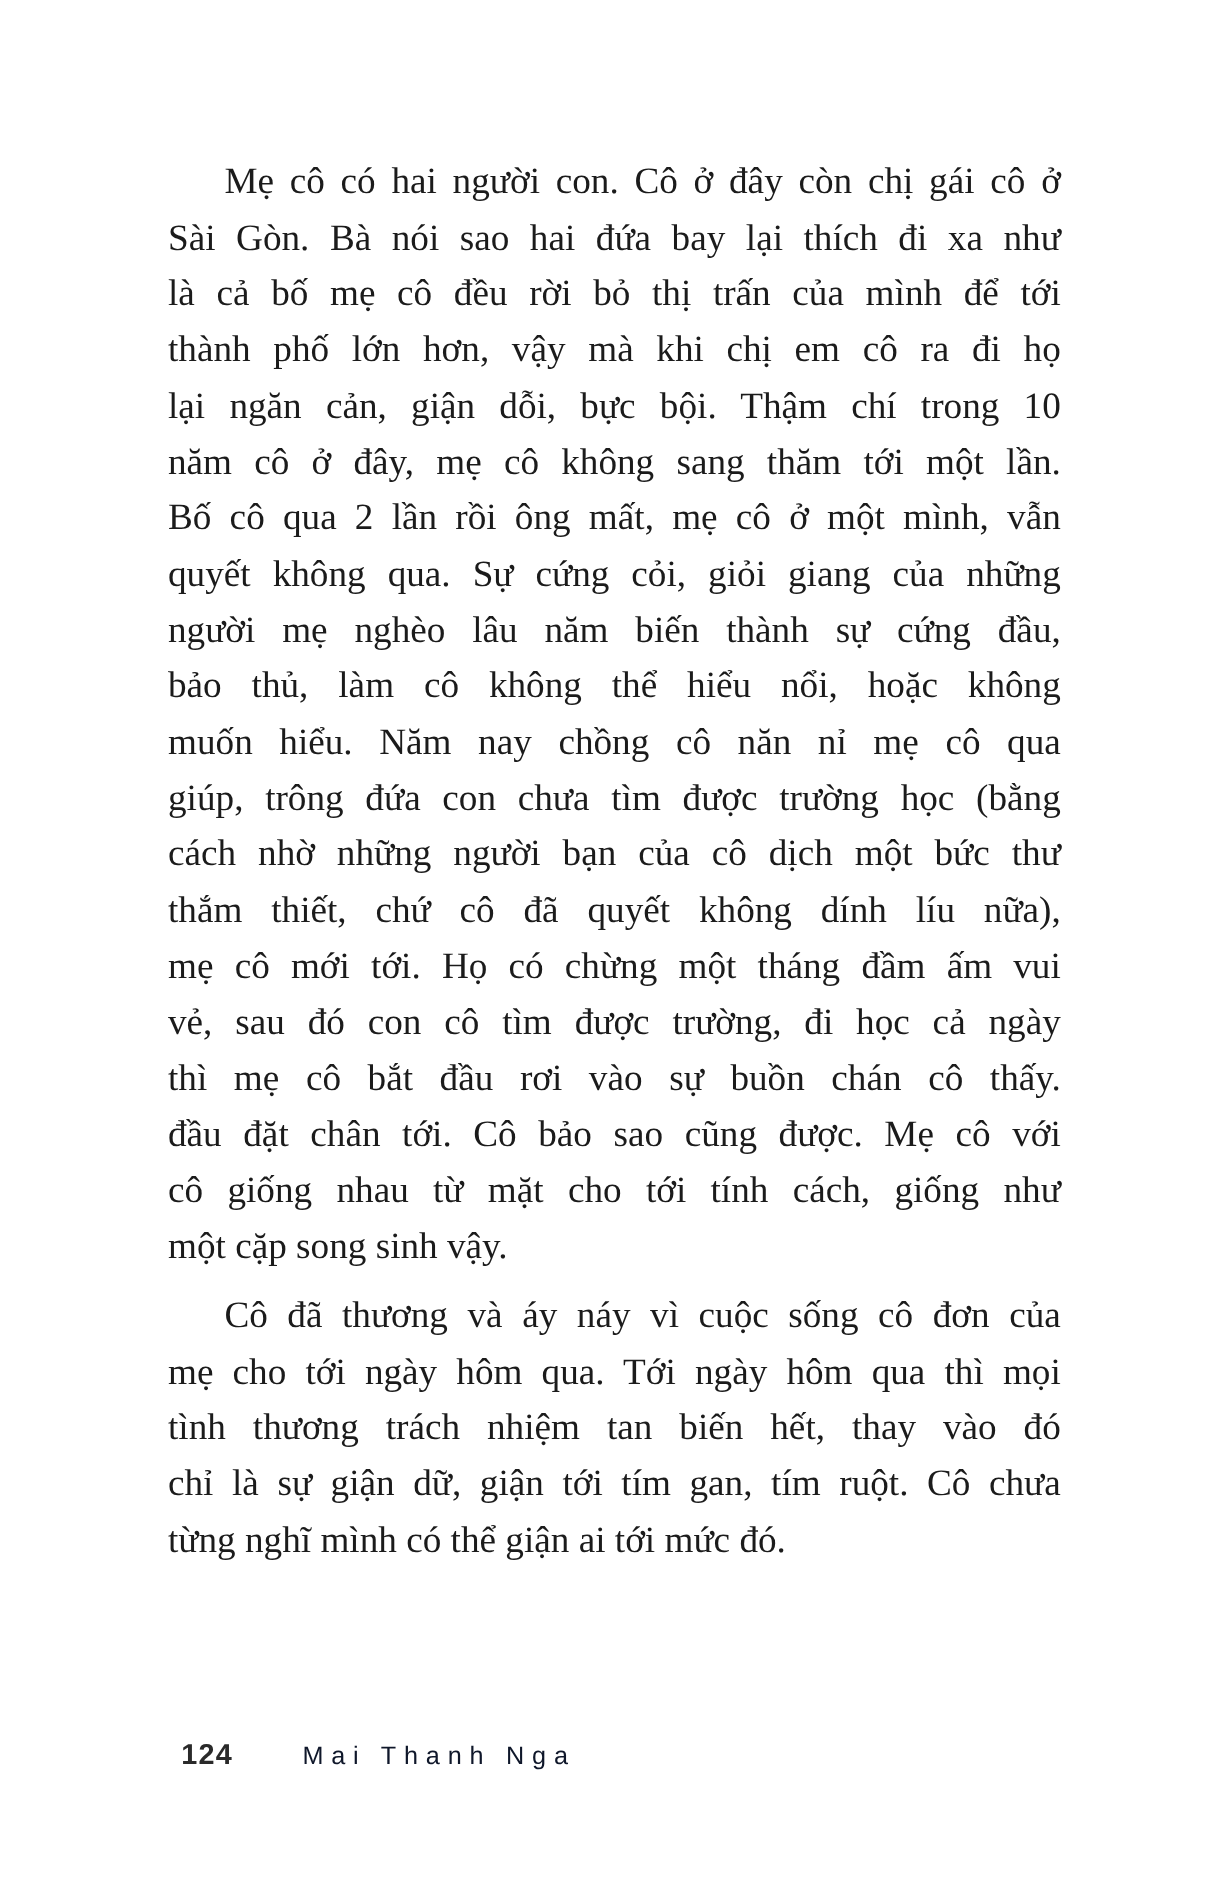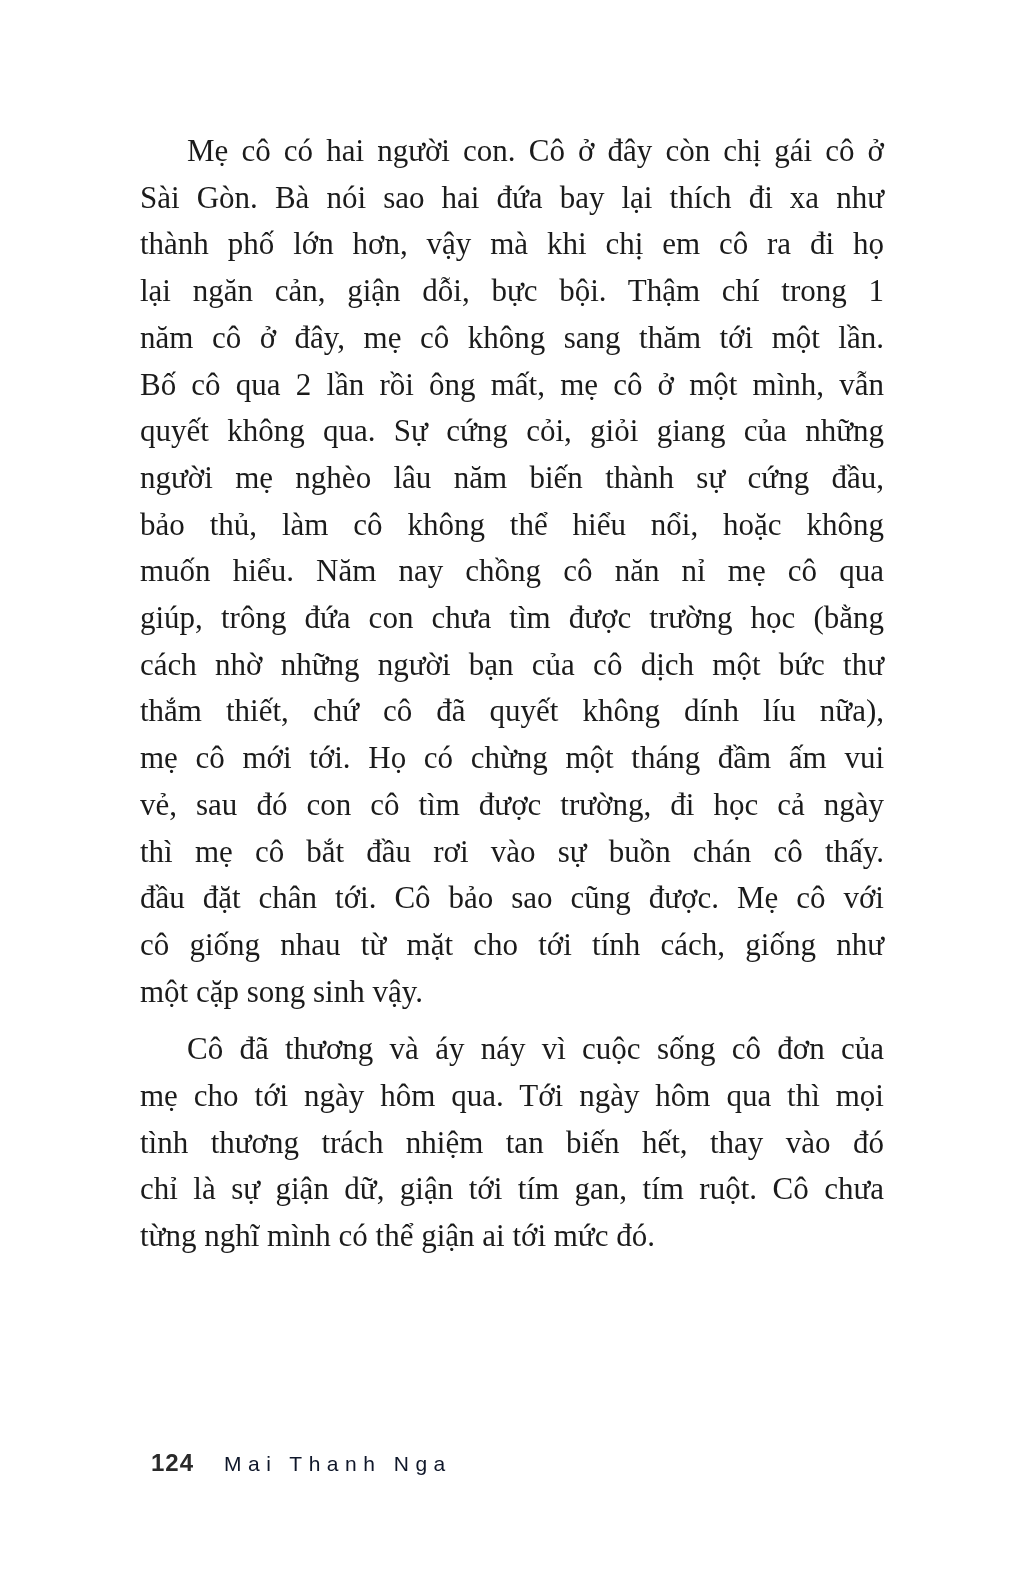--- a/index.html
+++ b/index.html
@@ -46,20 +46,21 @@
     text-align-last: left;
   }
   .footer {
     position: absolute;
     left: 151px;
     top: 1449px;
     display: flex;
     align-items: baseline;
     font-family: "Liberation Sans", sans-serif;
     color: #2a2a2a;
+    gap: 28px;
   }
   .page-number {
     font-weight: bold;
     font-size: 24px;
     letter-spacing: 1px;
   }
   .author {
     margin-left: 30px;
     font-size: 21px;
     letter-spacing: 6.5px;
@@ -68,22 +69,23 @@
 </style>
 </head>
 <body>
 
 <div class="page">
 
   <div class="text-block">
       <div class="paragraph">
         <div class="line first">Mẹ cô có hai người con. Cô ở đây còn chị gái cô ở</div>
         <div class="line">Sài Gòn. Bà nói sao hai đứa bay lại thích đi xa như</div>
+        <div class="line">là cả bố mẹ cô đều rời bỏ thị trấn của mình để tới</div>
         <div class="line">thành phố lớn hơn, vậy mà khi chị em cô ra đi họ</div>
-        <div class="line">lại ngăn cản, giận dỗi, bực bội. Thậm chí trong 1</div>
+        <div class="line">lại ngăn cản, giận dỗi, bực bội. Thậm chí trong 10</div>
         <div class="line">năm cô ở đây, mẹ cô không sang thăm tới một lần.</div>
         <div class="line">Bố cô qua 2 lần rồi ông mất, mẹ cô ở một mình, vẫn</div>
         <div class="line">quyết không qua. Sự cứng cỏi, giỏi giang của những</div>
         <div class="line">người mẹ nghèo lâu năm biến thành sự cứng đầu,</div>
         <div class="line">bảo thủ, làm cô không thể hiểu nổi, hoặc không</div>
         <div class="line">muốn hiểu. Năm nay chồng cô năn nỉ mẹ cô qua</div>
         <div class="line">giúp, trông đứa con chưa tìm được trường học (bằng</div>
         <div class="line">cách nhờ những người bạn của cô dịch một bức thư</div>
         <div class="line">thắm thiết, chứ cô đã quyết không dính líu nữa),</div>
         <div class="line">mẹ cô mới tới. Họ có chừng một tháng đầm ấm vui</div>

